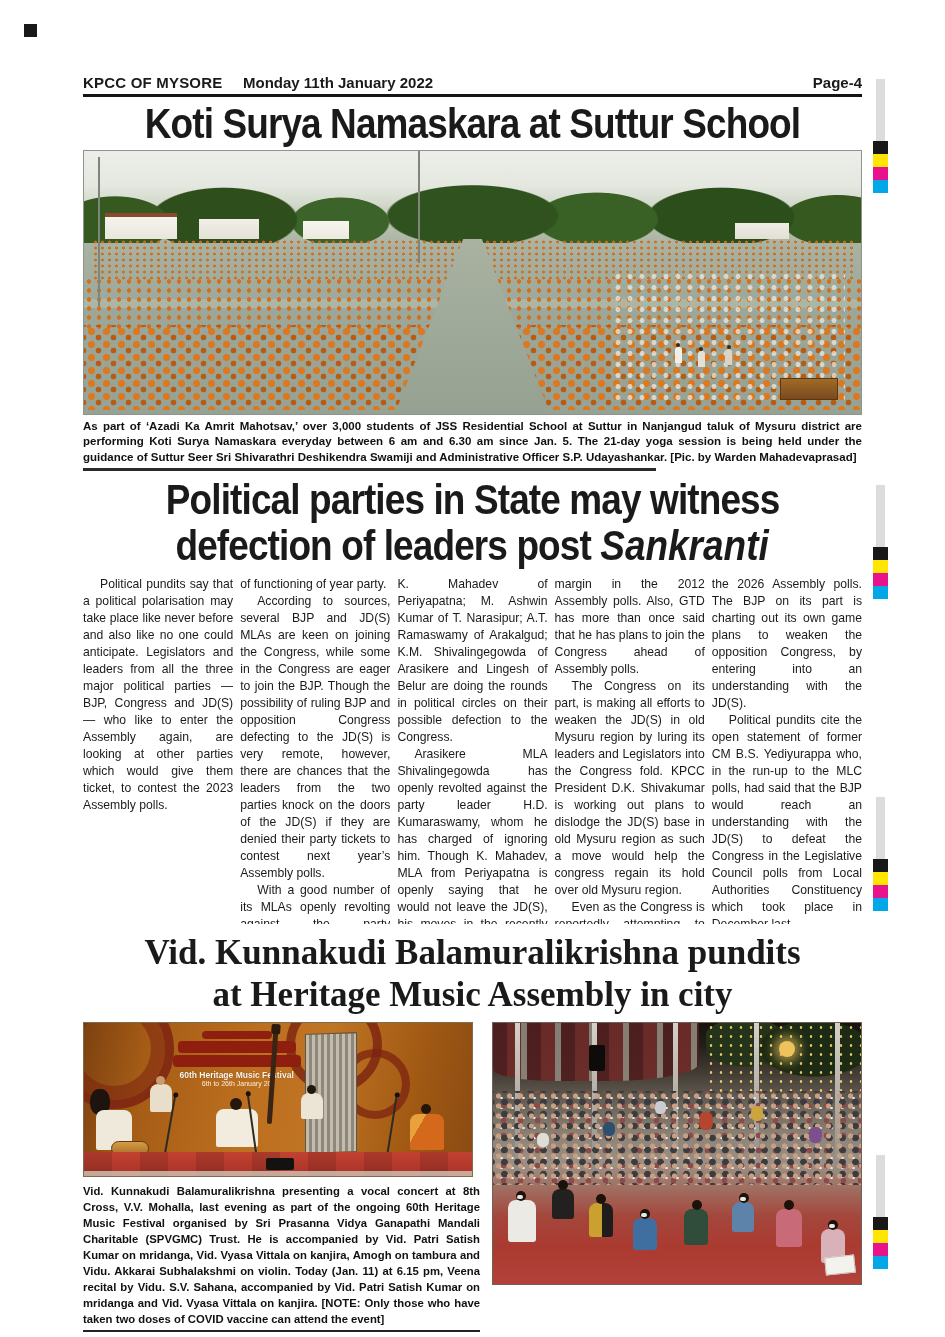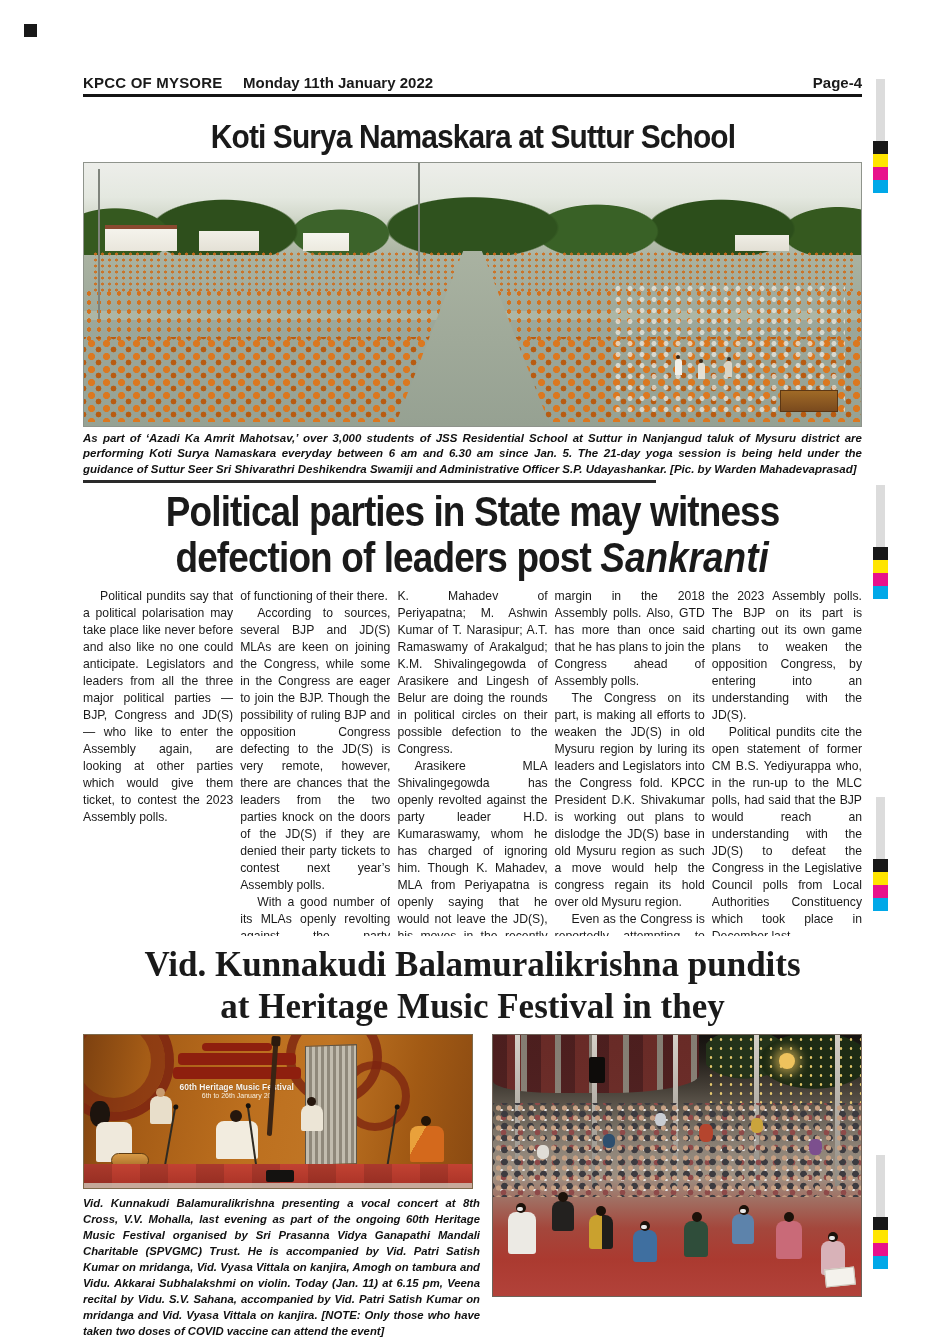--- a/index.html
+++ b/index.html
@@ -21,26 +21,26 @@
 
   .masthead-row { display:flex; align-items:baseline; font-weight:bold; font-size:15px; }
   .masthead-paper { width:160px; letter-spacing:.2px; }
   .masthead-date { }
   .masthead-page { margin-left:auto; }
   .rule-thick { height:3px; background:#141414; margin-top:3px; }
   .rule-sub { height:3px; background:#2a2a2a; width:573px; margin-top:3px; }
 
   .headline-sans { text-align:center; font-weight:bold; white-space:nowrap; }
   .condense { display:inline-block; transform:scaleX(.88); transform-origin:50% 50%; }
-  #headline1 { font-size:34px; line-height:46px; margin-top:16px; letter-spacing:-1px; }
+  #headline1 { font-size:42px; line-height:46px; margin-top:4px; letter-spacing:-1px; }
   #headline2 { font-size:42px; line-height:46px; margin-top:6px; letter-spacing:-1px; }
   #headline2 i { font-weight:600; letter-spacing:0; }
   #headline3 { font-family:"Liberation Serif", serif; font-weight:bold; font-size:35px; line-height:42px; text-align:center; margin-top:8px; }
 
-  .caption { font-weight:bold; font-style:italic; text-align:justify; color:#111; }
+  .caption { font-weight:bold; text-align:justify; color:#111; }
   #caption1 { font-size:11.5px; line-height:15.3px; margin-top:4px; }
   #caption2 { font-size:11.3px; line-height:16px; margin-top:6px; width:397px; }
   .caption-rule { height:2px; background:#222; width:397px; margin-top:3px; }
 
   
   .columns { margin-top:7px; display:grid; grid-template-columns:repeat(5,1fr); column-gap:7px; height:348px; overflow:hidden; }
   .col { overflow:hidden; }
   .body-p { font-size:12.2px; line-height:17px; text-align:justify; }
   .body-p.indent { text-indent:17px; }
 
@@ -220,41 +220,41 @@
     <div class="rule-sub"></div>
 
     <h2 id="headline2" class="headline-sans"><span class="condense"><span>Political parties in State may witness</span></span><br>
       <span class="condense"><span>defection of leaders post </span><i>Sankranti</i></span></h2>
 
     <div class="columns">
       <div class="col">
           <p class="body-p indent">Political pundits say that a political polarisation may take place like never before and also like no one could anticipate. Legislators and leaders from all the three major political parties — BJP, Congress and JD(S) — who like to enter the Assembly again, are looking at other parties which would give them ticket, to contest the 2023 Assembly polls.</p>
         </div>
       <div class="col">
-          <p class="body-p">of functioning of their there.</p>
+          <p class="body-p">of functioning of year party.</p>
           <p class="body-p indent">According to sources, several BJP and JD(S) MLAs are keen on joining the Congress, while some in the Congress are eager to join the BJP. Though the possibility of ruling BJP and opposition Congress defecting to the JD(S) is very remote, however, there are chances that the leaders from the two parties knock on the doors of the JD(S) if they are denied their party tickets to contest next year’s Assembly polls.</p>
           <p class="body-p indent">With a good number of its MLAs openly revolting against the party leadership, the JD(S) is a worried lot as possible defections would weaken its stronghold in old Mysuru region, which it holds fort for decades. The names of JD(S) MLAs — G.T. Devegowda of Chamundeshwari;</p>
         </div>
       <div class="col">
           <p class="body-p">K. Mahadev of Periyapatna; M. Ashwin Kumar of T. Narasipur; A.T. Ramaswamy of Arakalgud; K.M. Shivalingegowda of Arasikere and Lingesh of Belur are doing the rounds in political circles on their possible defection to the Congress.</p>
           <p class="body-p indent">Arasikere MLA Shivalingegowda has openly revolted against the party leader H.D. Kumaraswamy, whom he has charged of ignoring him. Though K. Mahadev, MLA from Periyapatna is openly saying that he would not leave the JD(S), his moves in the recently held MyMUL polls, has raised doubts about this continuance in the party. As far as G.T. Devegowda (GTD) is concerned, the MLA has often displayed his new found bonhomie with former CM Siddharamaiah, whom he had defeated by a big</p>
         </div>
       <div class="col">
-          <p class="body-p">margin in the 2018 Assembly polls. Also, GTD has more than once said that he has plans to join the Congress ahead of Assembly polls.</p>
+          <p class="body-p">margin in the 2012 Assembly polls. Also, GTD has more than once said that he has plans to join the Congress ahead of Assembly polls.</p>
           <p class="body-p indent">The Congress on its part, is making all efforts to weaken the JD(S) in old Mysuru region by luring its leaders and Legislators into the Congress fold. KPCC President D.K. Shivakumar is working out plans to dislodge the JD(S) base in old Mysuru region as such a move would help the congress regain its hold over old Mysuru region.</p>
           <p class="body-p indent">Even as the Congress is reportedly attempting to encouraging defection of JD(S) MLAs, the ruling BJP too is worried that some of its old timers who are unhappy over the present set up, are willing to leave the party and join the Congress ahead of</p>
         </div>
       <div class="col">
-          <p class="body-p">the 2023 Assembly polls. The BJP on its part is charting out its own game plans to weaken the opposition Congress, by entering into an understanding with the JD(S).</p>
+          <p class="body-p">the 2026 Assembly polls. The BJP on its part is charting out its own game plans to weaken the opposition Congress, by entering into an understanding with the JD(S).</p>
           <p class="body-p indent">Political pundits cite the open statement of former CM B.S. Yediyurappa who, in the run-up to the MLC polls, had said that the BJP would reach an understanding with the JD(S) to defeat the Congress in the Legislative Council polls from Local Authorities Constituency which took place in December last.</p>
         </div>
     </div>
 
     <h3 id="headline3"><span>Vid. Kunnakudi Balamuralikrishna pundits</span><br>
-      <span>at Heritage Music Festival in they</span></h3>
+      <span>at Heritage Music Assembly in city</span></h3>
 
     <div class="photos-row">
       <div class="photos-left">
 
         <div class="photo2">
           <div class="p2-mandala"></div>
           <div class="p2-ring1"></div>
           <div class="p2-ring2"></div>
           <div class="p2-metal"></div>
           <div class="p2-sign">

